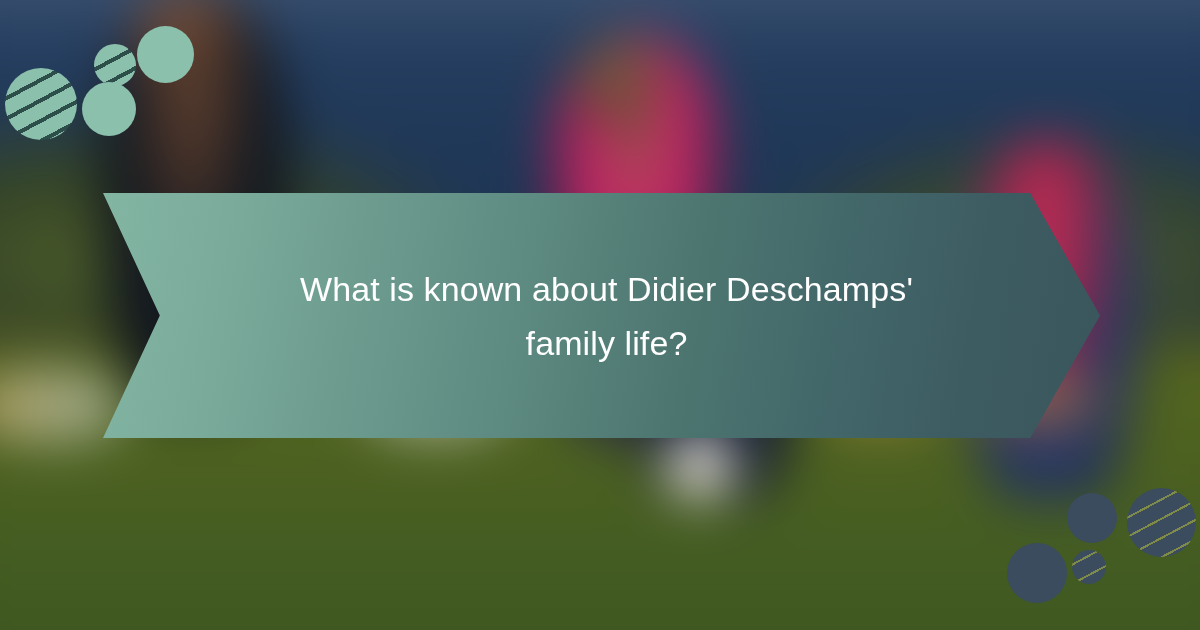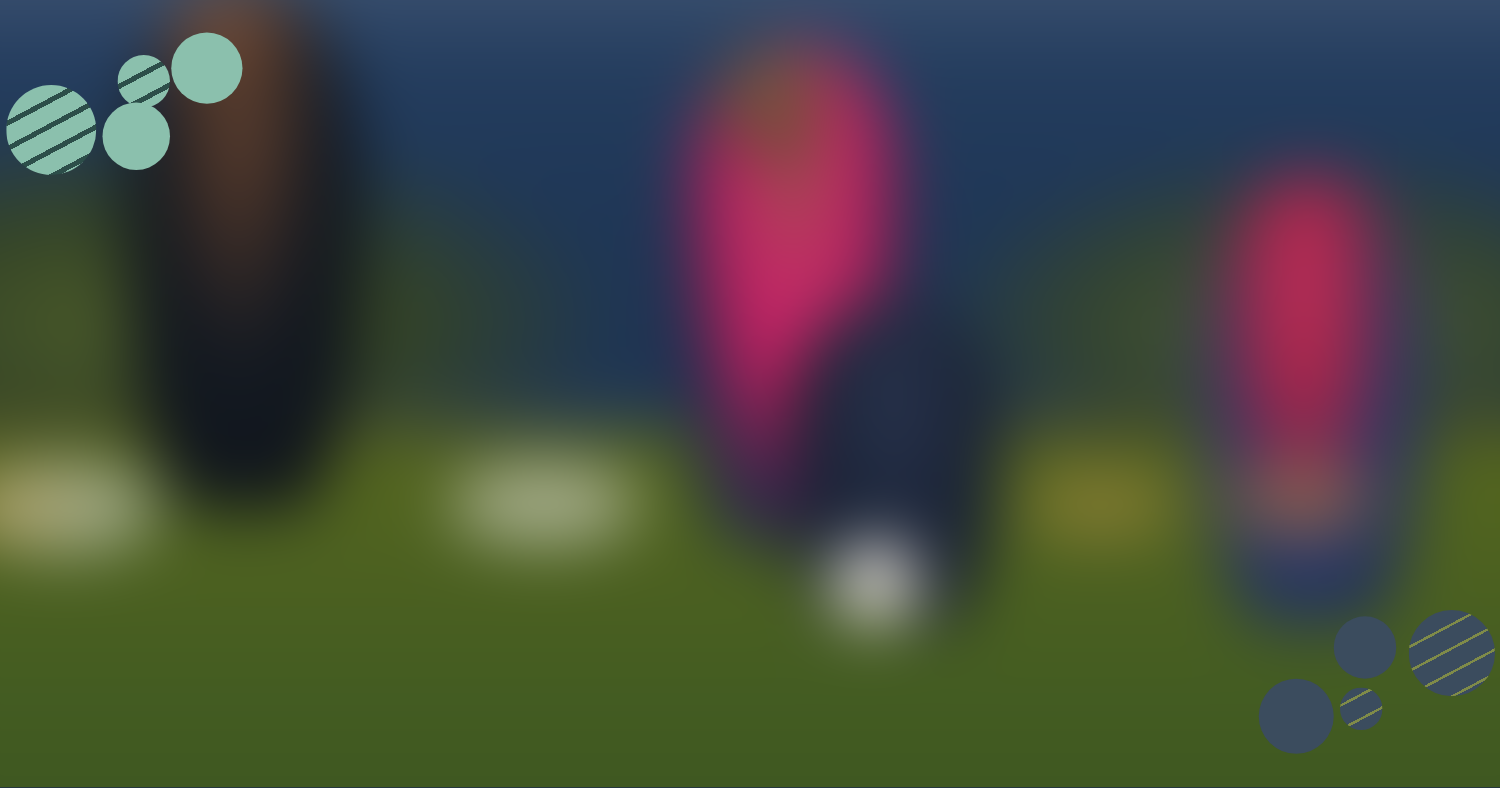--- a/index.html
+++ b/index.html
@@ -219,20 +219,24 @@
     </div>
   </div>
 
   <div>
     <div class="deco stripe-light" style="left:5px;  top:68px;  width:72px; height:72px;"></div>
     <div class="deco stripe-light" style="left:94px; top:44px;  width:42px; height:42px;"></div>
     <div class="deco light" style="left:82px; top:82px;  width:54px; height:54px;"></div>
     <div class="deco light" style="left:137px;top:26px;  width:57px; height:57px;"></div>
   </div>
 
+  <div class="banner">
+    <div class="banner-text">What is known about Didier Deschamps'
+family life?</div>
+  </div>
 
   <div>
     <div class="deco dark" style="left:1007px; top:543px; width:60px; height:60px;"></div>
     <div class="deco dark" style="left:1067px; top:493px; width:50px; height:50px;"></div>
     <div class="deco stripe-dark" style="left:1072px; top:550px; width:34px; height:34px;"></div>
     <div class="deco stripe-dark" style="left:1127px; top:488px; width:69px; height:69px;"></div>
   </div>
 
 </div>
 

